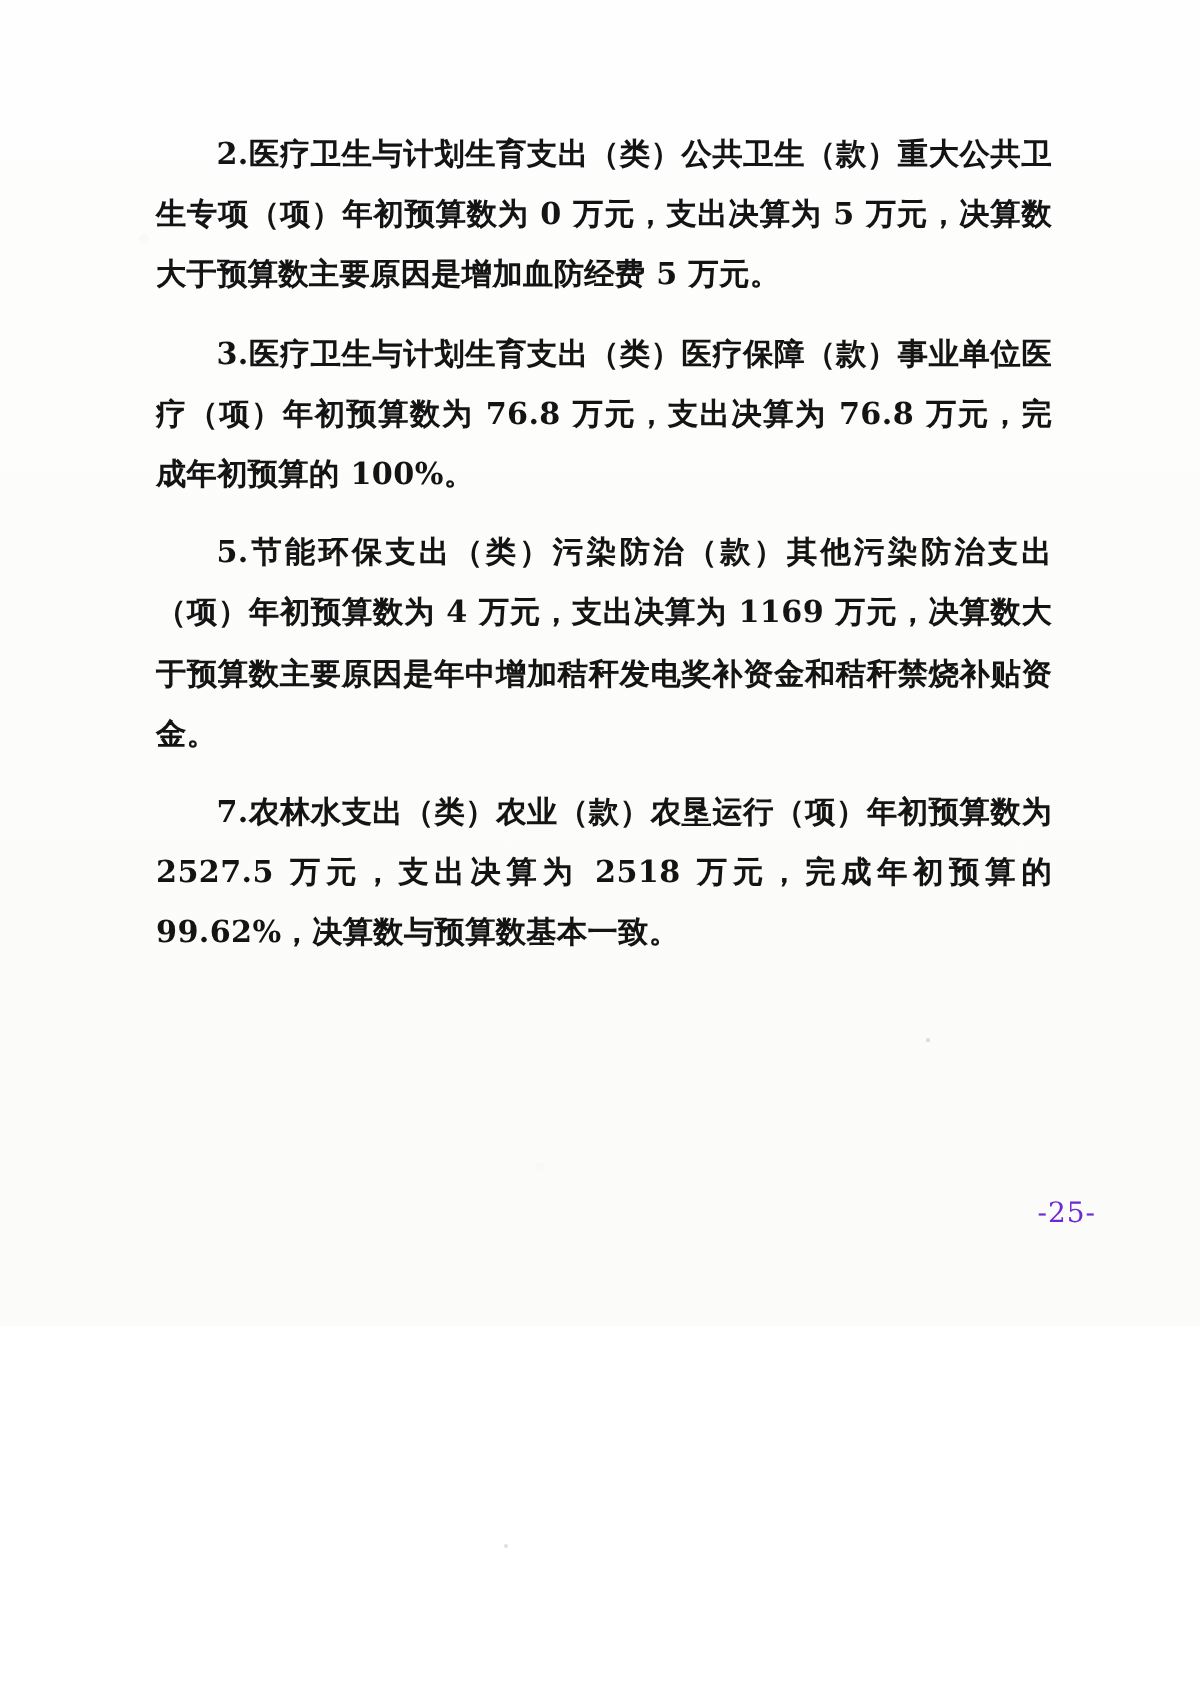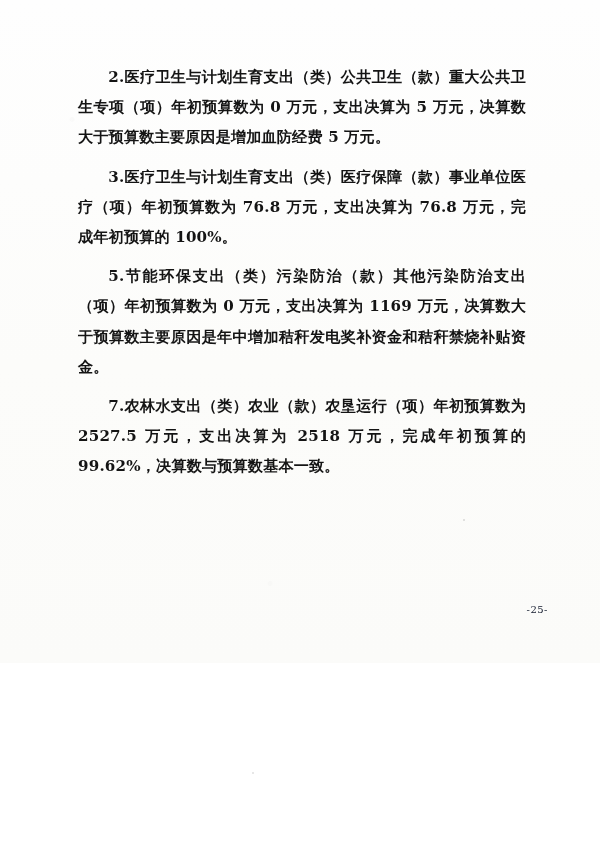--- a/index.html
+++ b/index.html
@@ -45,22 +45,22 @@
     text-justify: inter-ideograph;
     letter-spacing: 0.2px;
     font-weight: 600;
     font-family: "DejaVu Serif", "Liberation Serif", serif;
     text-indent: 2em;
   }
   .page-number {
     position: absolute;
     right: 52px;
     bottom: 48px;
-    font-size: 10px;
-    color: #0f172a;
+    font-size: 14px;
+    color: #6d28d9;
     font-family: "DejaVu Serif", "Liberation Serif", serif;
     letter-spacing: 0.5px;
   }
   .speck {
     position: absolute;
     background: rgba(80,80,80,0.18);
     border-radius: 50%;
     pointer-events: none;
   }
 </style>
@@ -70,18 +70,18 @@
 <div class="page">
   <div class="paper-noise"></div>
 
   <div class="speck" style="left:252px; top:772px; width:2px; height:2px;"></div>
   <div class="speck" style="left:131px; top:311px; width:1.5px; height:1.5px;"></div>
   <div class="speck" style="left:463px; top:519px; width:1.5px; height:1.5px;"></div>
 
   <div class="content">
     <p class="para">2.医疗卫生与计划生育支出（类）公共卫生（款）重大公共卫生专项（项）年初预算数为 0 万元，支出决算为 5 万元，决算数大于预算数主要原因是增加血防经费 5 万元。</p>
     <p class="para">3.医疗卫生与计划生育支出（类）医疗保障（款）事业单位医疗（项）年初预算数为 76.8 万元，支出决算为 76.8 万元，完成年初预算的 100%。</p>
-    <p class="para">5.节能环保支出（类）污染防治（款）其他污染防治支出（项）年初预算数为 0 万元，支出决算为 1169 万元，决算数大于预算数主要原因是年中增加秸秆发电奖补资金和秸秆禁烧补贴资金。</p>
+    <p class="para">5.节能环保支出（类）污染防治（款）其他污染防治支出（项）年初预算数为 4 万元，支出决算为 1169 万元，决算数大于预算数主要原因是年中增加秸秆发电奖补资金和秸秆禁烧补贴资金。</p>
     <p class="para">7.农林水支出（类）农业（款）农垦运行（项）年初预算数为 2527.5 万元，支出决算为 2518 万元，完成年初预算的 99.62%，决算数与预算数基本一致。</p>
   </div>
 
   <div class="page-number">-25-</div>
 </div>
 
 </body></html>

